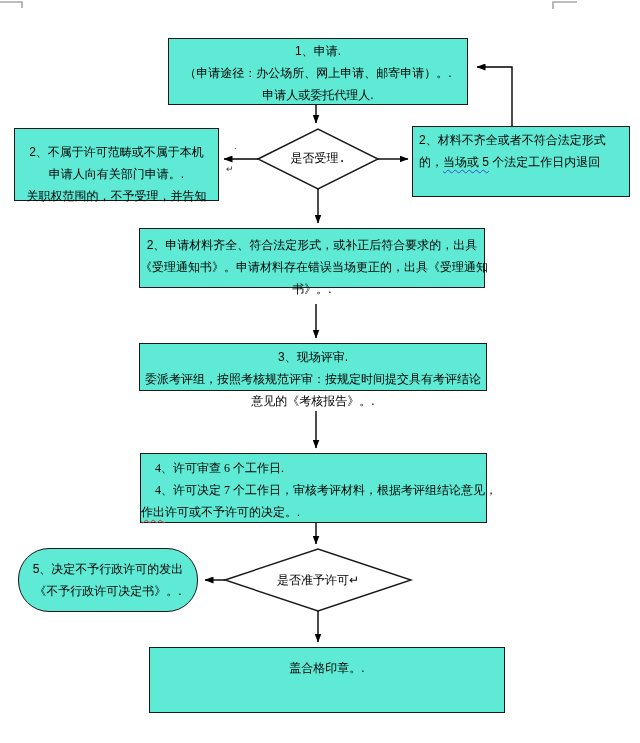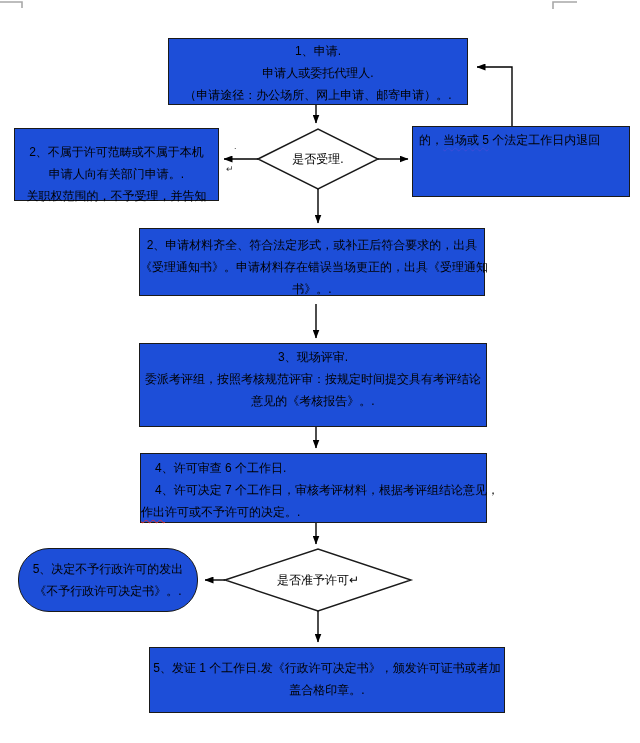--- a/index.html
+++ b/index.html
@@ -2,21 +2,21 @@
 <html style="--spell-red: #e03030; --spell-blue: #3b4bd6;"><head>
 <meta charset="utf-8">
 <style>
   html,body{margin:0;padding:0;background:#fff;}
   #canvas{
     position:relative;width:640px;height:743px;background:#fff;
     font-family:"Liberation Sans",sans-serif;
     font-size:12px;color:#000;overflow:hidden;
   }
   .node{
-    position:absolute;border:1.5px solid #1a1a1a;background:#1d4ed8;
+    position:absolute;border:1.5px solid #1a1a1a;background:#5eead4;
     line-height:22px;text-align:center;box-sizing:border-box;
   }
   .node .ln{display:block;white-space:nowrap;}
   .left .ln{text-align:left;}
   .ctr{text-align:left;}
   .dlabel{
     position:absolute;text-align:center;line-height:14px;white-space:nowrap;
   }
   svg.wires{position:absolute;left:0;top:0;pointer-events:none;}
   .pmark{position:absolute;font-size:9px;color:#3a3a3a;line-height:9px;}
@@ -27,28 +27,28 @@
   }
   .sq-red{
     text-decoration-line:underline;text-decoration-style:wavy;
     text-decoration-color:var(--spell-red,#e03030);
     text-decoration-thickness:1px;text-underline-offset:3px;
   }
   
   #n-apply{left:168px;top:38px;width:300px;height:67px;padding-top:1px;}
   #n-reject{left:14px;top:128px;width:205px;height:73px;padding-top:12px;}
   #n-incomplete{left:412px;top:126px;width:218px;height:71px;padding:2px 5px 0 6px;}
-  #n-accepted{left:139px;top:228px;width:346px;height:68px;padding-top:5px;}
-  #n-review{left:139px;top:343px;width:348px;height:84px;padding-top:2px;}
+  #n-accepted{left:139px;top:228px;width:346px;height:60px;padding-top:5px;}
+  #n-review{left:139px;top:343px;width:348px;height:48px;padding-top:2px;}
   #n-decide{left:140px;top:453px;width:347px;height:70px;padding:3px 0 0 0;}
-  #n-decide .ln{padding-left:14px;}
+  #n-decide .ln{padding-left:14px;font-family:Liberation Serif, serif;}
   #n-decide .ctr{padding-left:0;}
   #n-deny{left:18px;top:548px;width:180px;height:64px;padding-top:9px;border-radius:31px;}
   #n-issue{left:149px;top:647px;width:356px;height:66px;padding-top:9px;}
-  #d1-label{left:258px;top:152px;width:120px;}
+  #d1-label{left:258px;top:152px;width:120px;font-family:Liberation Mono, monospace;}
   #d2-label{left:225px;top:573px;width:186px;}
 </style>
 </head>
 <body>
 
 <div id="canvas">
 
   <svg class="wires" width="640" height="743" viewBox="0 0 640 743">
     <defs>
       <marker id="arr" markerWidth="9" markerHeight="7" refX="8.5" refY="3.5" orient="auto" markerUnits="userSpaceOnUse">
@@ -69,36 +69,37 @@
     <line x1="318" y1="189" x2="318" y2="223" stroke="#000" stroke-width="1.4" marker-end="url(#arr)"></line>
     <line x1="316" y1="304" x2="316" y2="338" stroke="#000" stroke-width="1.4" marker-end="url(#arr)"></line>
     <line x1="316" y1="411" x2="316" y2="448" stroke="#000" stroke-width="1.4" marker-end="url(#arr)"></line>
     <line x1="316" y1="523" x2="316" y2="544" stroke="#000" stroke-width="1.4" marker-end="url(#arr)"></line>
     <line x1="225" y1="580" x2="205" y2="580" stroke="#000" stroke-width="1.4" marker-end="url(#arr)"></line>
     <line x1="318" y1="611" x2="318" y2="642" stroke="#000" stroke-width="1.4" marker-end="url(#arr)"></line>
   </svg>
 
   <div class="node" id="n-apply">
     <span class="ln">1、申请.</span>
+    <span class="ln">（申请途径：办公场所、网上申请、邮寄申请）。.</span>
     <span class="ln">申请人或委托代理人.</span>
-    <span class="ln">（申请途径：办公场所、网上申请、邮寄申请）。.</span>
   </div>
 
   <div class="dlabel" id="d1-label">是否受理.</div>
 
   <div class="pmark" style="left:234px;top:142px;">.</div>
   <div class="pmark" style="left:226px;top:165px;">↵</div>
 
   <div class="node" id="n-reject">
     <span class="ln">2、不属于许可范畴或不属于本机</span>
     <span class="ln">申请人向有关部门申请。.</span>
     <span class="ln">关职权范围的，不予受理，并告知</span>
   </div>
 
   <div class="node left" id="n-incomplete">
+    <span class="ln">2、材料不齐全或者不符合法定形式</span>
     <span class="ln"><span>的，</span><span class="sq-blue">当场或 5</span><span> 个法定工作日内退回</span></span>
   </div>
 
   <div class="node" id="n-accepted">
     <span class="ln">2、申请材料齐全、符合法定形式，或补正后符合要求的，出具</span>
     <span class="ln">《受理通知书》。申请材料存在错误当场更正的，出具《受理通知</span>
     <span class="ln">书》。.</span>
   </div>
 
   <div class="node" id="n-review">
@@ -114,17 +115,16 @@
   </div>
 
   <div class="dlabel" id="d2-label">是否准予许可↵</div>
 
   <div class="node" id="n-deny">
     <span class="ln">5、决定不予行政许可的发出</span>
     <span class="ln">《不予行政许可决定书》。.</span>
   </div>
 
   <div class="node" id="n-issue">
-    <span class="ln">5、发证 1 个工作日.发《行政许可决定书》，颁发许可证书或者加</span>
     <span class="ln">盖合格印章。.</span>
   </div>
 
 </div>
 
 </body></html>

